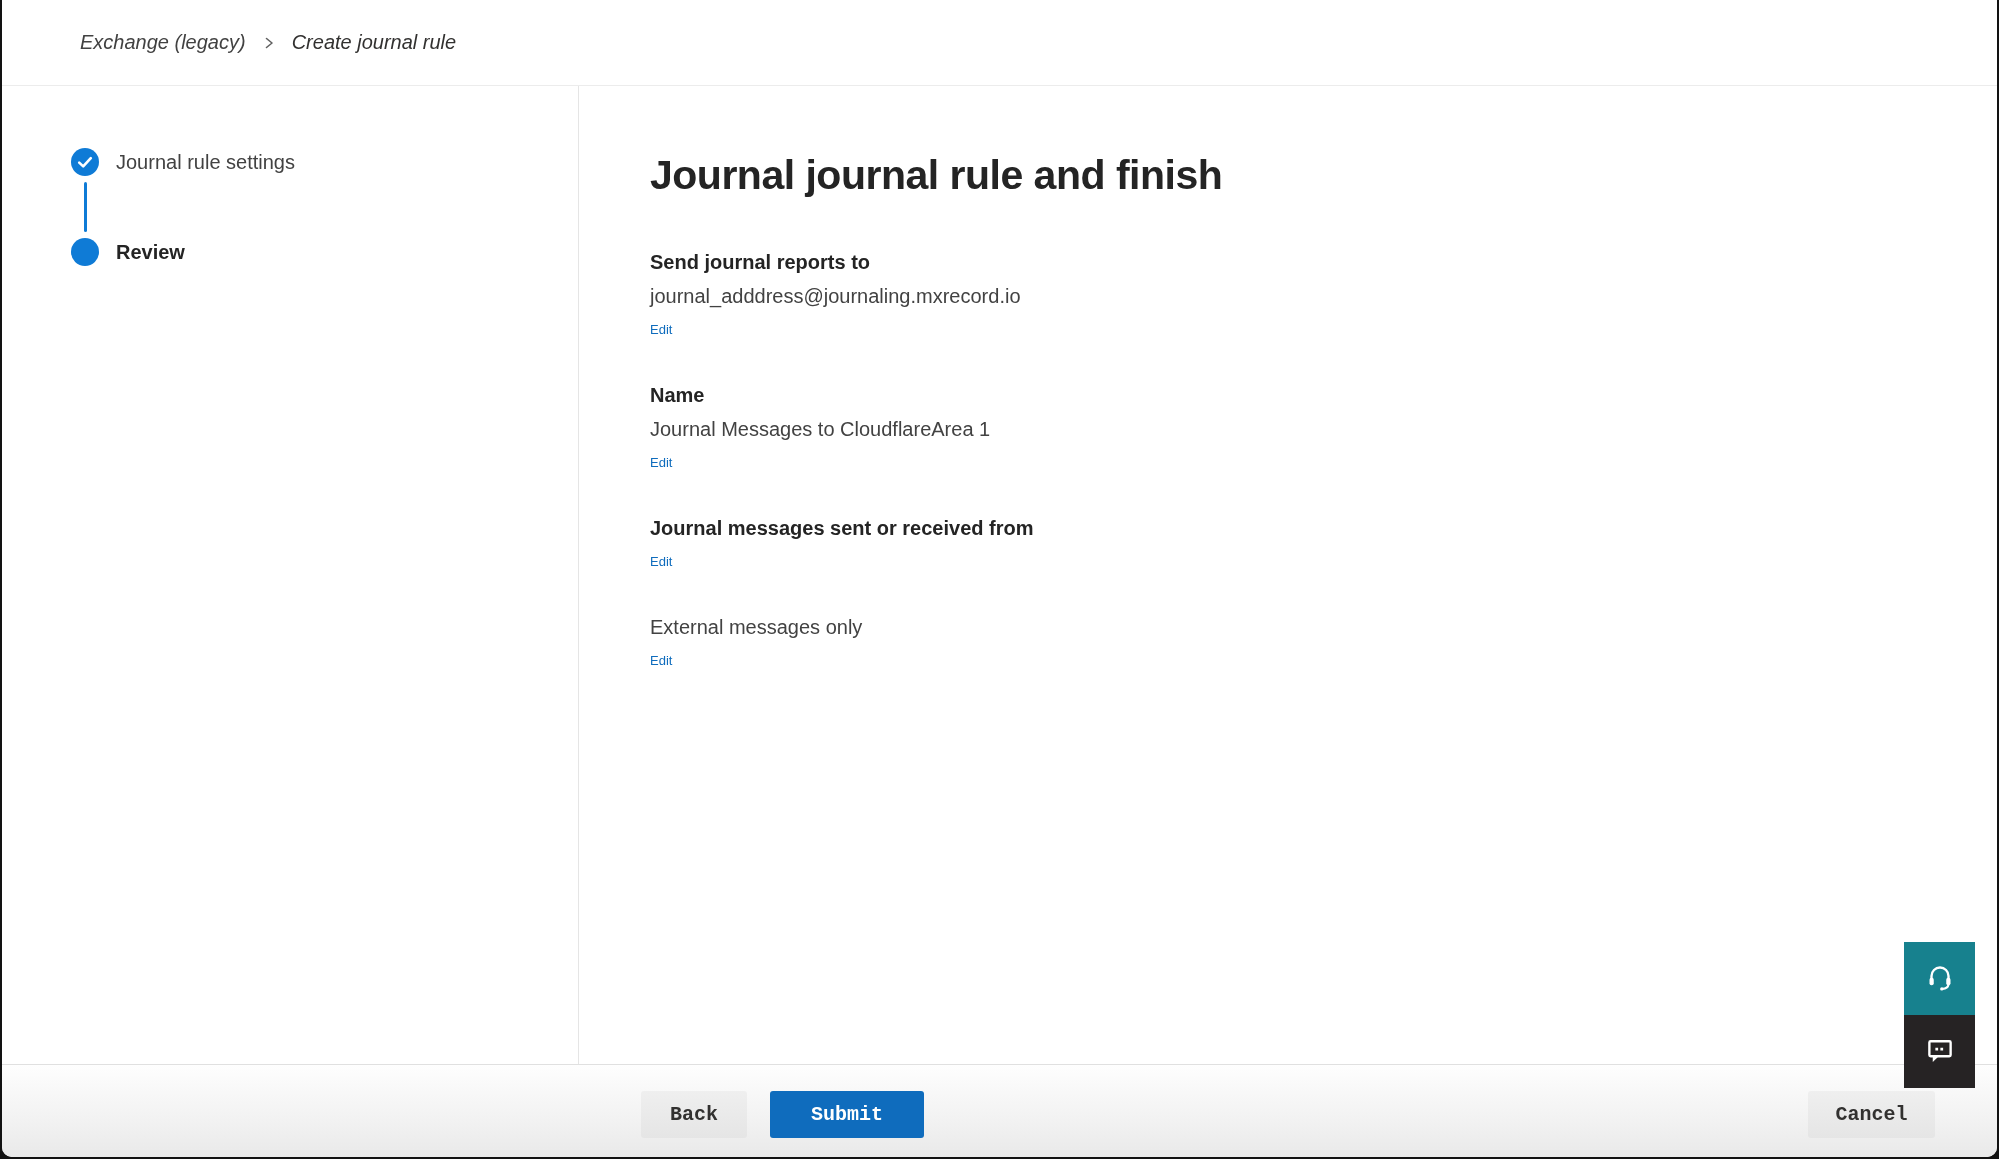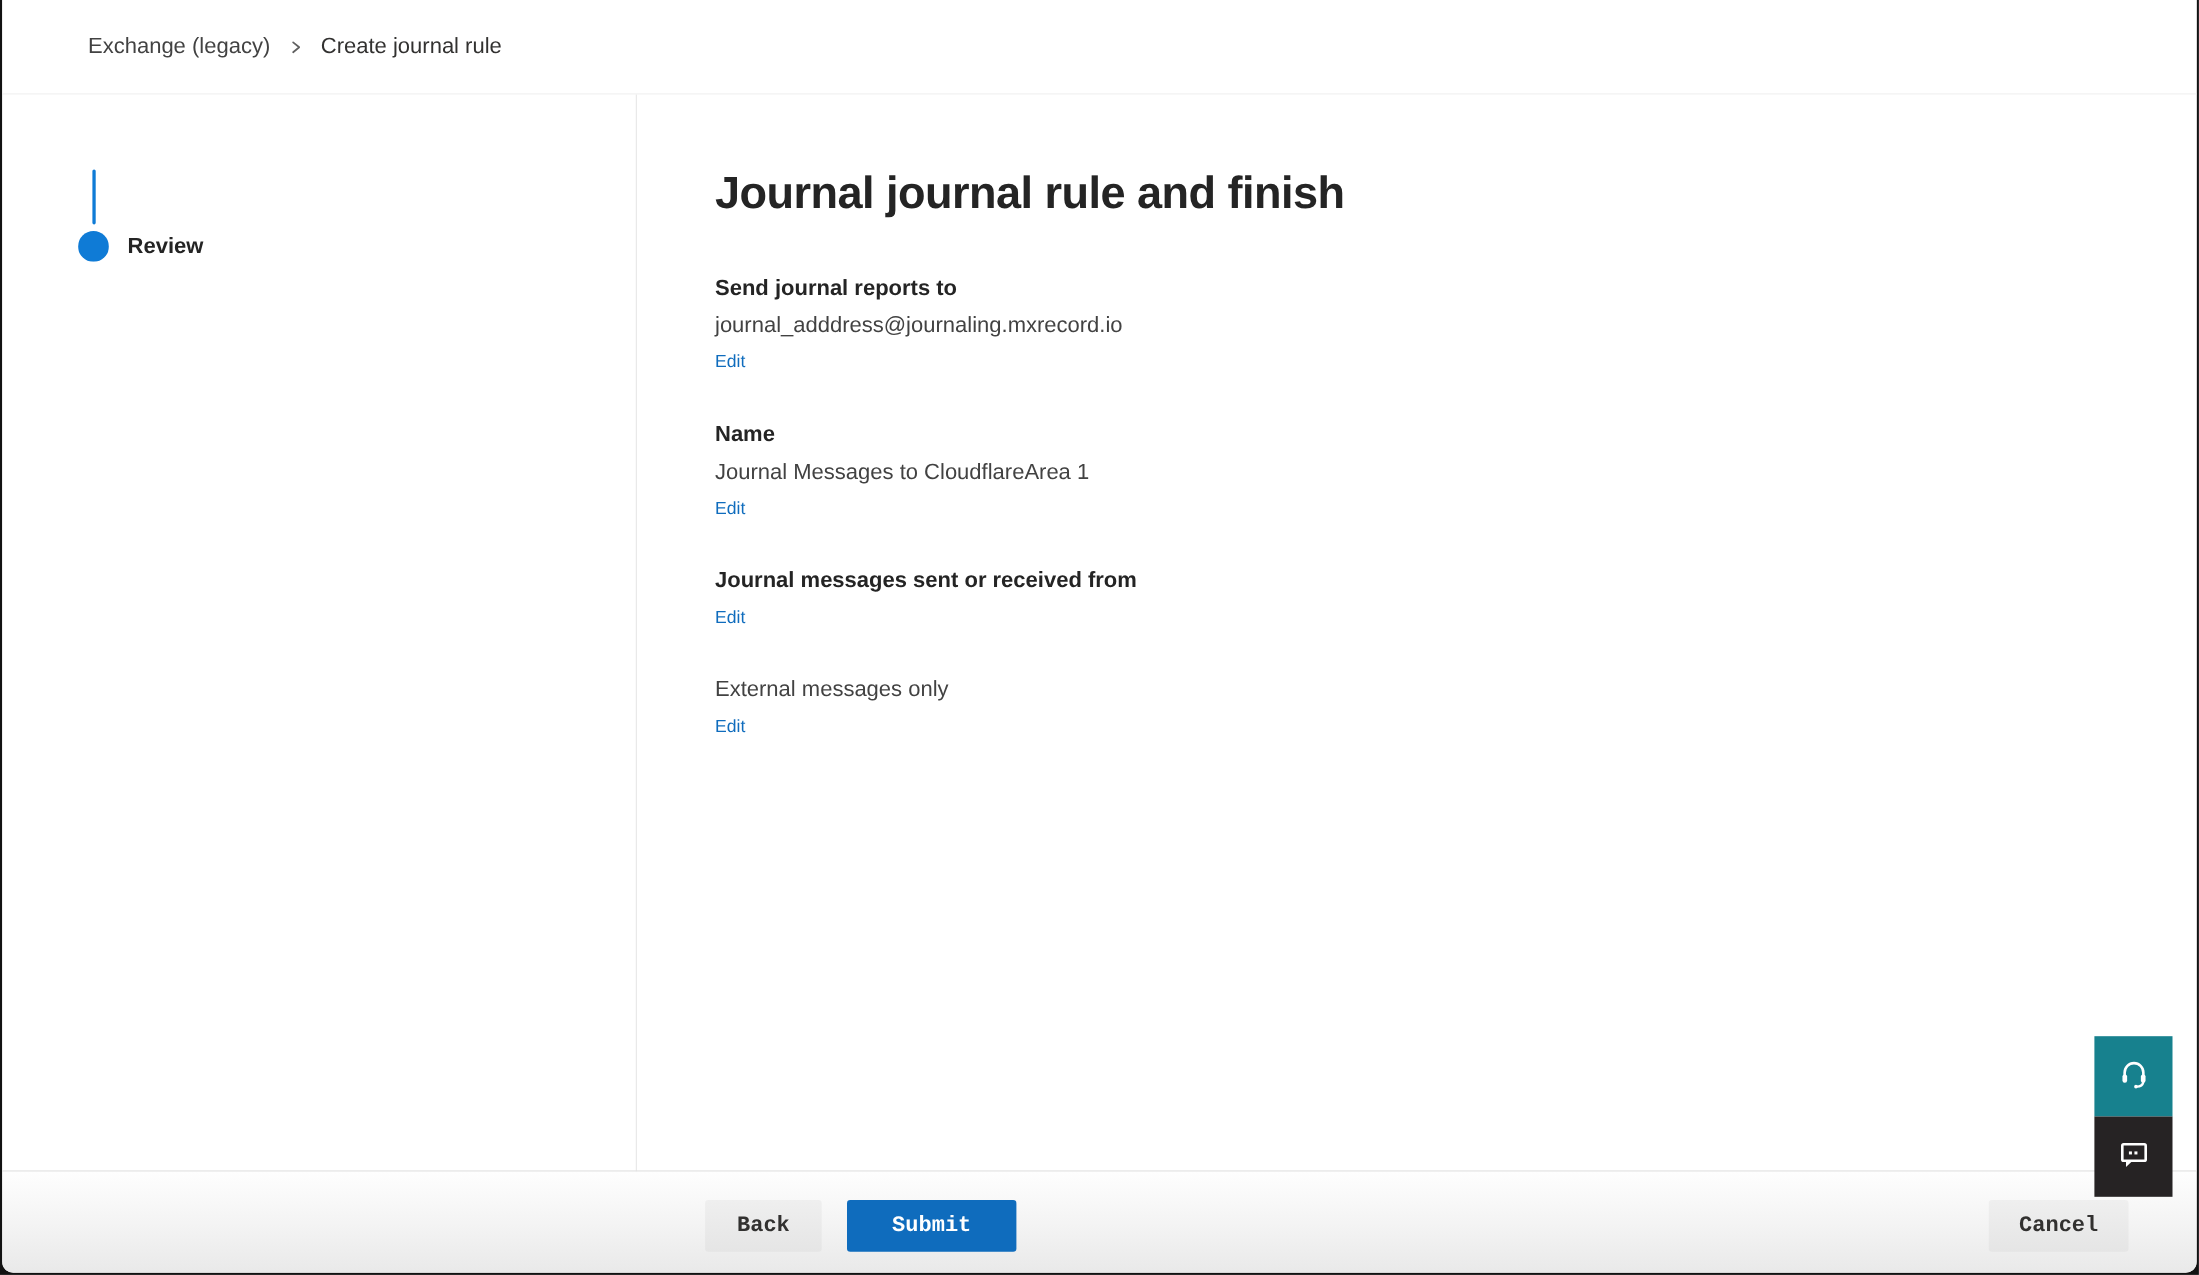--- a/index.html
+++ b/index.html
@@ -15,21 +15,21 @@
     border-radius:0 0 10px 10px;
     overflow:hidden;
   }
   
   .topbar{
     position:absolute;left:0;top:0;right:0;height:85px;
     background:#ffffff;border-bottom:1px solid #ececec;
     display:flex;align-items:center;
   }
   .breadcrumb{display:flex;align-items:center;gap:16px;margin-left:78px;font-size:20px;}
-  .crumb{color:#424242;cursor:pointer;}
+  .crumb{color:#424242;cursor:pointer;font-style:italic;}
   .crumb.current{color:#323130;}
   .crumb-sep{display:flex;align-items:center;color:#616161;}
   
   .sidebar{
     position:absolute;left:0;top:86px;bottom:92px;width:576px;
     background:#ffffff;border-right:1px solid #e5e5e5;
   }
   .steps{margin:62px 0 0 69px;display:flex;flex-direction:column;}
   .step-row{display:flex;align-items:center;gap:17px;}
   .step-icon{width:28px;height:28px;flex:0 0 28px;}
@@ -41,21 +41,21 @@
     position:absolute;left:577px;top:86px;right:0;bottom:92px;
     background:#ffffff;padding:63px 0 0 71px;box-sizing:border-box;
   }
   .page-title{
     font-size:41px;line-height:52px;font-weight:700;color:#242424;
     letter-spacing:-0.5px;margin:0 0 44px 0;
   }
   .section{margin:0 0 31px 0;}
   .section-label{font-size:20px;line-height:34px;font-weight:700;color:#242424;}
   .section-value{font-size:20px;line-height:34px;color:#424242;}
-  .edit-link{font-size:16px;line-height:34px;color:#0f6cbd;cursor:pointer;display:inline-block;}
+  .edit-link{font-size:13px;line-height:34px;color:#0f6cbd;cursor:pointer;display:inline-block;}
   
   .footer{
     position:absolute;left:0;right:0;bottom:0;height:92px;
     border-top:1px solid #e0e0e0;
     background:linear-gradient(180deg,#fefefe 0%,#f3f3f3 55%,#e9e9e9 100%);
   }
   .btn{
     position:absolute;top:26px;height:47px;
     display:flex;align-items:center;justify-content:center;
     font-size:20px;font-weight:600;border-radius:3px;cursor:pointer;
@@ -88,20 +88,29 @@
           <path d="M4.5 2.5 L10 7 L4.5 11.5" stroke="#616161" stroke-width="1.6" stroke-linecap="round" stroke-linejoin="round"></path>
         </svg>
       </span>
       <span class="crumb current">Create journal rule</span>
     </div>
   </div>
 
   <div class="sidebar">
     <div class="steps">
 
+      <div class="step-row">
+        <span class="step-icon">
+          <svg width="28" height="28" viewBox="0 0 28 28">
+            <circle cx="14" cy="14" r="14" fill="#0f7bd6"></circle>
+            <path d="M8.2 14.6 L12.2 18.4 L19.8 10.2" stroke="#ffffff" stroke-width="2.6" fill="none" stroke-linecap="round" stroke-linejoin="round"></path>
+          </svg>
+        </span>
+        <span class="step-label">Journal rule settings</span>
+      </div>
 
       <div class="step-connector"></div>
 
       <div class="step-row">
         <span class="step-icon">
           <svg width="28" height="28" viewBox="0 0 28 28">
             <circle cx="14" cy="14" r="14" fill="#0f7bd6"></circle>
           </svg>
         </span>
         <span class="step-label current">Review</span>

